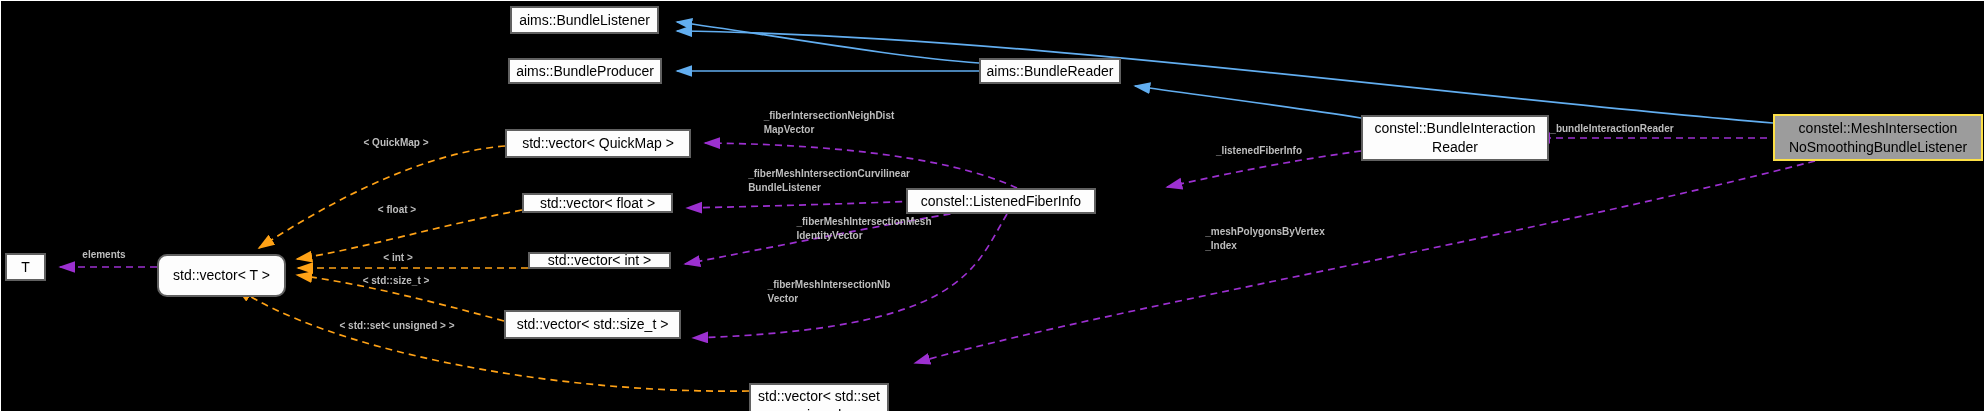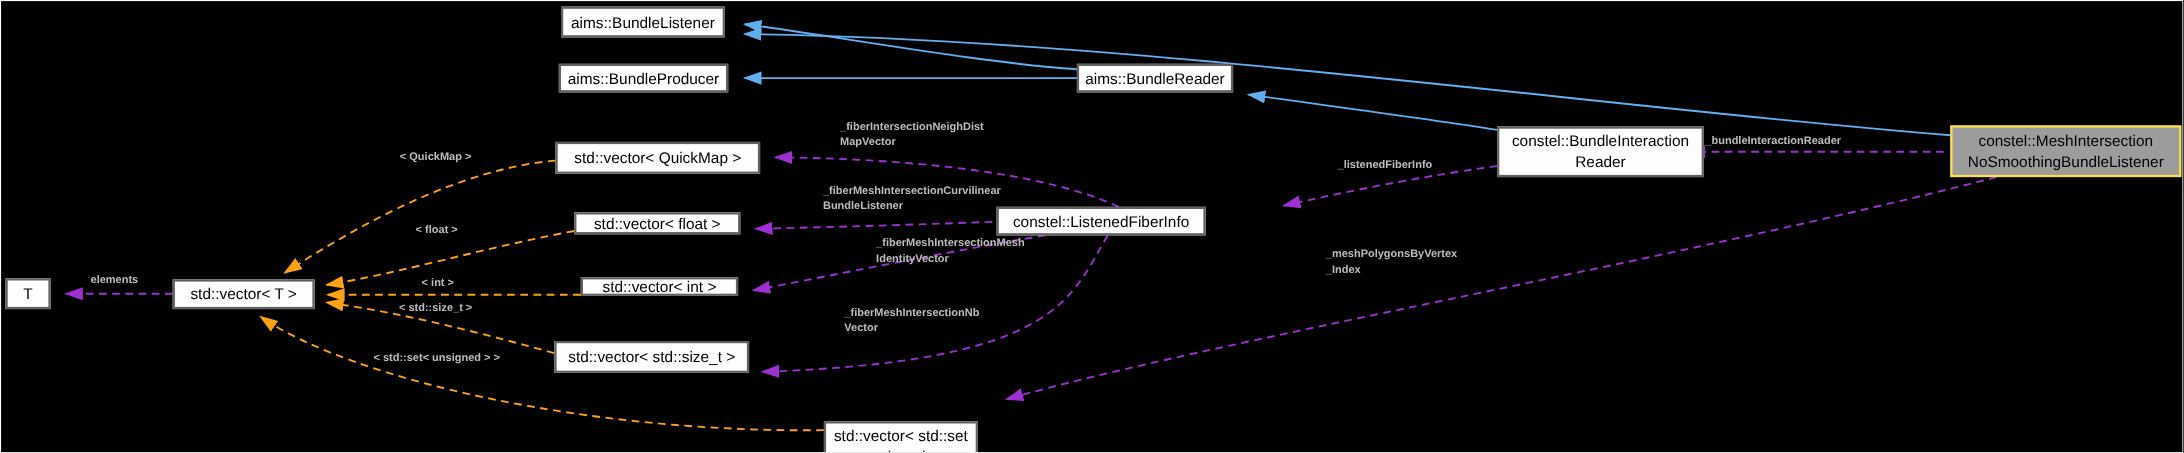--- a/index.html
+++ b/index.html
@@ -103,21 +103,21 @@
 
   <div class="node" style="left:521px;top:192px;width:151px;height:20px;">std::vector&lt; float &gt;</div>
 
   <div class="node" style="left:527px;top:251px;width:143px;height:17px;">std::vector&lt; int &gt;</div>
 
   <div class="node" style="left:503px;top:309px;width:177px;height:29px;">std::vector&lt; std::size_t &gt;</div>
 
   <div class="node" style="left:748px;top:362px;width:140px;height:45px;margin-top:20px;">std::vector&lt; std::set
 &lt; unsigned &gt; &gt;</div>
 
-  <div class="node" style="left:156px;top:253px;width:129px;height:27px;">std::vector&lt; T &gt;</div>
+  <div class="node" style="left:156px;top:253px;width:129px;height:43px;border-radius:10px;">std::vector&lt; T &gt;</div>
 
   <div class="node" style="left:4px;top:252px;width:41px;height:28px;">T</div>
 
   <span class="elabel" style="left:1611px;top:121px;">_bundleInteractionReader</span>
 
   <span class="elabel" style="left:1258px;top:143px;">_listenedFiberInfo</span>
 
   <span class="elabel" style="left:828px;top:108px;">_fiberIntersectionNeighDist
 MapVector</span>
 

